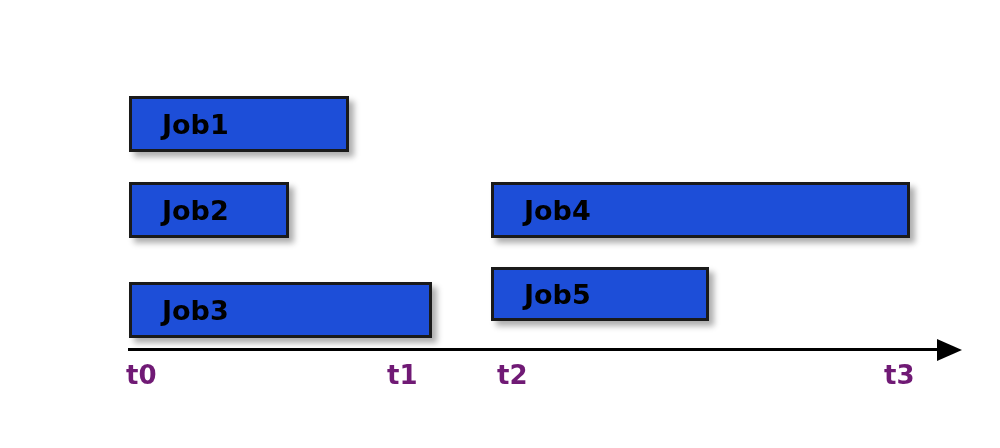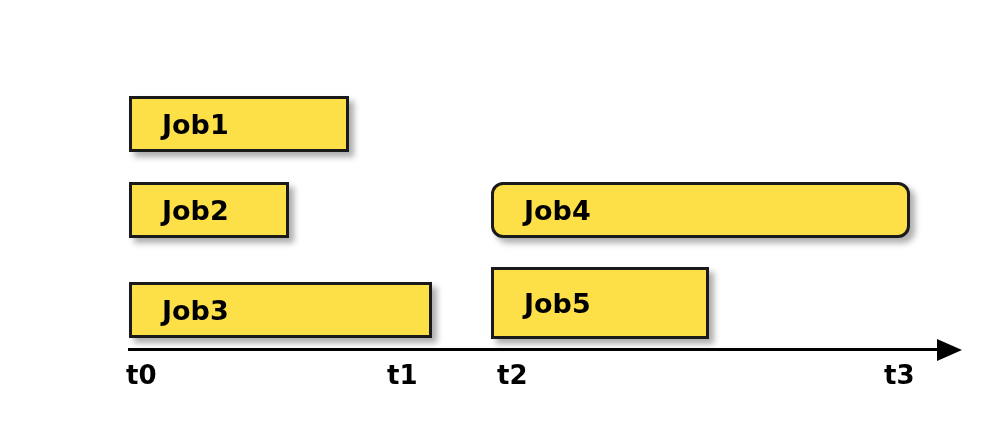--- a/index.html
+++ b/index.html
@@ -15,21 +15,21 @@
     width: 1000px;
     height: 448px;
     background: #ffffff;
     overflow: hidden;
   }
 
   
   .job-box {
     position: absolute;
     box-sizing: border-box;
-    background: #fde047;
+    background: #1d4ed8;
     border: 3px solid #1a1a1a;
     box-shadow: 5px 5px 6px rgba(0, 0, 0, 0.32);
     display: flex;
     align-items: center;
   }
   .job-label {
     font-family: "DejaVu Sans", sans-serif;
     font-size: 27px;
     font-weight: bold;
     color: #000000;
@@ -58,45 +58,45 @@
     border-bottom: 11px solid transparent;
     border-left: 25px solid #000000;
   }
 
   
   .tick-label {
     position: absolute;
     font-family: "DejaVu Sans", sans-serif;
     font-size: 26px;
     font-weight: bold;
-    color: #000000;
+    color: #701a75;
     line-height: 1;
     white-space: nowrap;
     top: 362px;
   }
   .tick-label.align-left  { text-align: left; }
 </style>
 </head>
 <body>
 
 <div id="canvas">
 
   <div class="job-box" id="job-0" style="left: 129px; top: 96px; width: 220px; height: 56px;">
     <span class="job-label">Job1</span>
   </div>
   <div class="job-box" id="job-1" style="left: 129px; top: 182px; width: 160px; height: 56px;">
     <span class="job-label">Job2</span>
   </div>
   <div class="job-box" id="job-2" style="left: 129px; top: 282px; width: 303px; height: 56px;">
     <span class="job-label">Job3</span>
   </div>
-  <div class="job-box" id="job-3" style="left: 491px; top: 182px; width: 419px; height: 56px; border-radius: 12px;">
+  <div class="job-box" id="job-3" style="left: 491px; top: 182px; width: 419px; height: 56px;">
     <span class="job-label">Job4</span>
   </div>
-  <div class="job-box" id="job-4" style="left: 491px; top: 267px; width: 218px; height: 72px;">
+  <div class="job-box" id="job-4" style="left: 491px; top: 267px; width: 218px; height: 54px;">
     <span class="job-label">Job5</span>
   </div>
 
   <div id="axis" style="left: 128px; top: 348px; width: 812px;"></div>
   <div id="axis-arrow" style="left: 937px; top: 339px;"></div>
 
   <div class="tick-label align-left" id="tick-0" style="left: 126px;">t0</div>
   <div class="tick-label align-left" id="tick-1" style="left: 387px;">t1</div>
   <div class="tick-label align-left" id="tick-2" style="left: 497px;">t2</div>
   <div class="tick-label align-left" id="tick-3" style="left: 884px;">t3</div>

